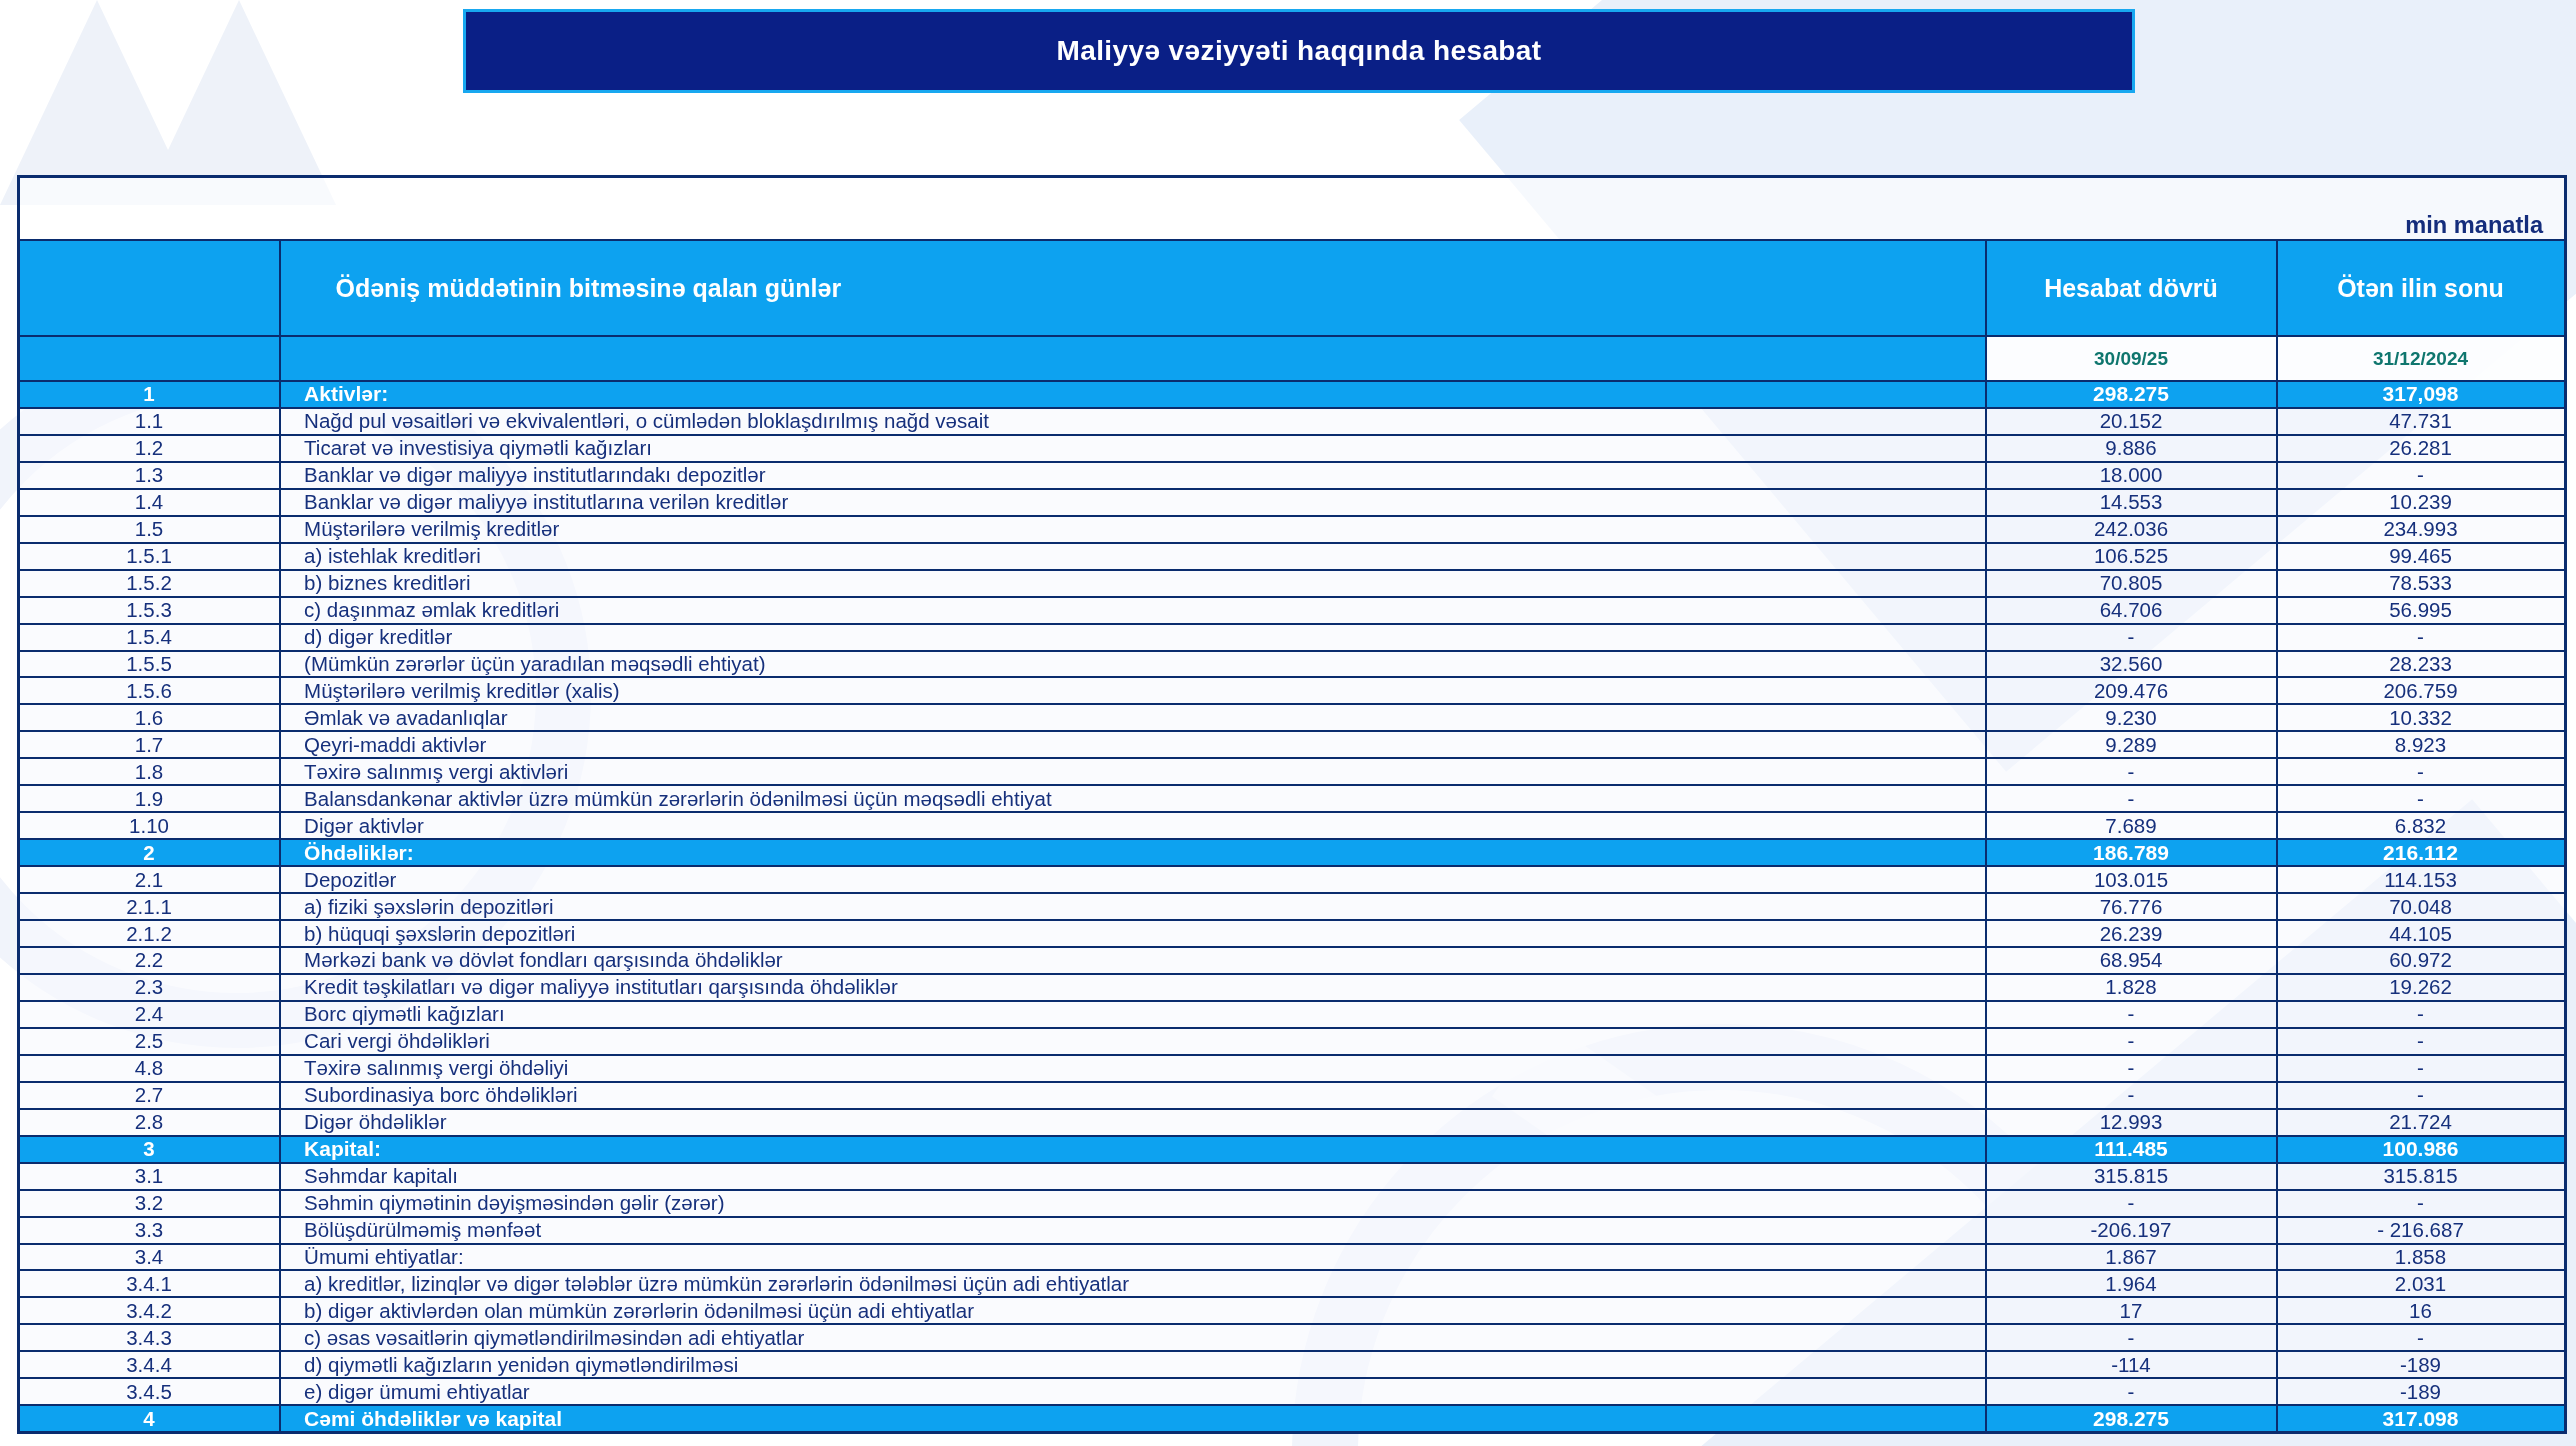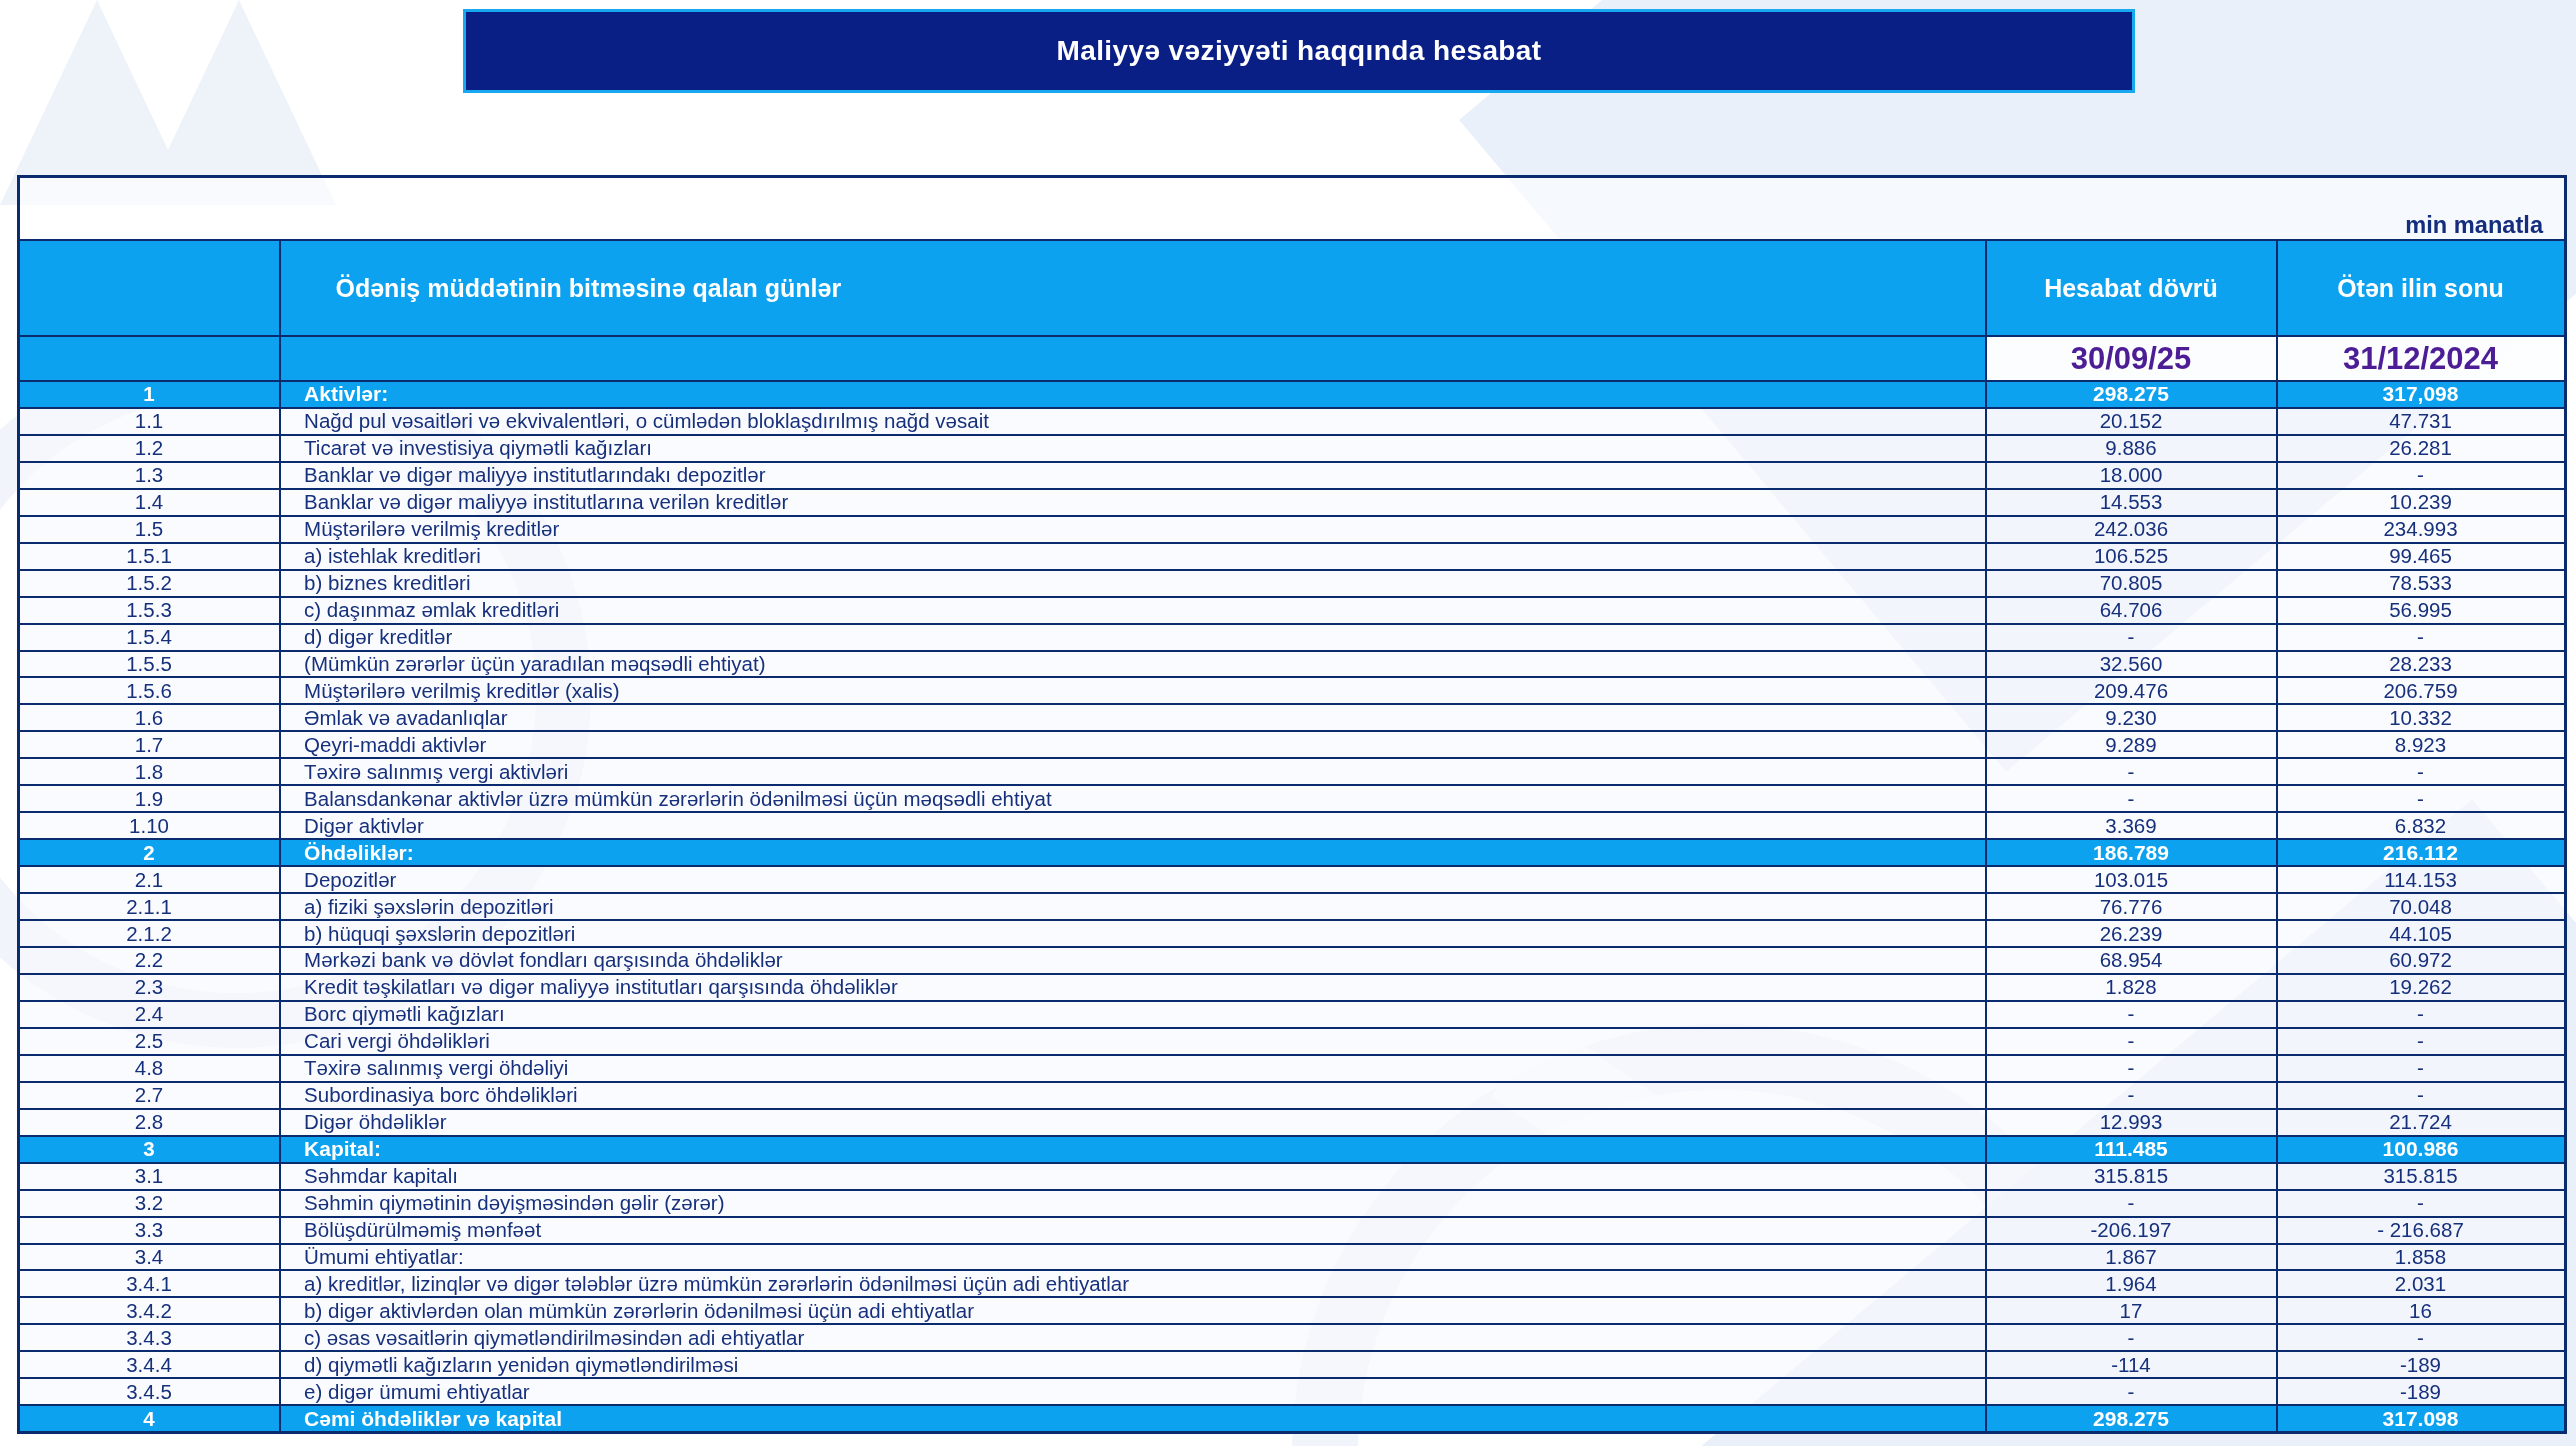--- a/index.html
+++ b/index.html
@@ -59,21 +59,21 @@
 
   .head-row{height:96px;flex:none;border-top:2.4px solid #0a2c6e;}
   .head-row > div{background:#0da2f0;color:#ffffff;font-weight:bold;text-align:right;}
   .head-row .c2{font-size:25px;padding-left:55px;justify-content:flex-start;}
   .head-row .c3,.head-row .c4{font-size:25px;justify-content:center;text-align:center;}
 
   .date-row{height:45px;flex:none;border-top:2.4px solid #0a2c6e;}
   .date-row .c1,.date-row .c2{background:#0da2f0;}
   .date-row .c3,.date-row .c4{
     background:rgba(253,254,255,0.92);
-    justify-content:center;color:#4c1d95;font-size:31px;font-weight:600;
+    justify-content:center;color:#0f766e;font-size:19px;font-weight:600;
   }
 
   .rows{flex:1;display:flex;flex-direction:column;}
   .data-row{flex:1;border-top:2.4px solid #0a2c6e;}
   .data-row > div{background:rgba(247,249,253,0.62);color:#16307c;}
   .data-row .c1{justify-content:center;font-size:20.5px;}
   .data-row .c2{justify-content:flex-start;padding-left:23.6px;font-size:20.5px;}
   .data-row .c3,.data-row .c4{justify-content:center;font-size:20.5px;}
   .data-row.section > div{background:#0da2f0;color:#ffffff;font-weight:bold;}
   .data-row.section .c2{font-size:21px;}
@@ -228,21 +228,21 @@
   <div class="row data-row">
     <div class="c1 no">1.9</div>
     <div class="c2 label">Balansdankənar aktivlər üzrə mümkün zərərlərin ödənilməsi üçün məqsədli ehtiyat</div>
     <div class="c3 val">-</div>
     <div class="c4 val">-</div>
   </div>
 
   <div class="row data-row">
     <div class="c1 no">1.10</div>
     <div class="c2 label">Digər aktivlər</div>
-    <div class="c3 val">3.369</div>
+    <div class="c3 val">7.689</div>
     <div class="c4 val">6.832</div>
   </div>
 
   <div class="row data-row section">
     <div class="c1 no">2</div>
     <div class="c2 label">Öhdəliklər:</div>
     <div class="c3 val">186.789</div>
     <div class="c4 val">216.112</div>
   </div>
 

